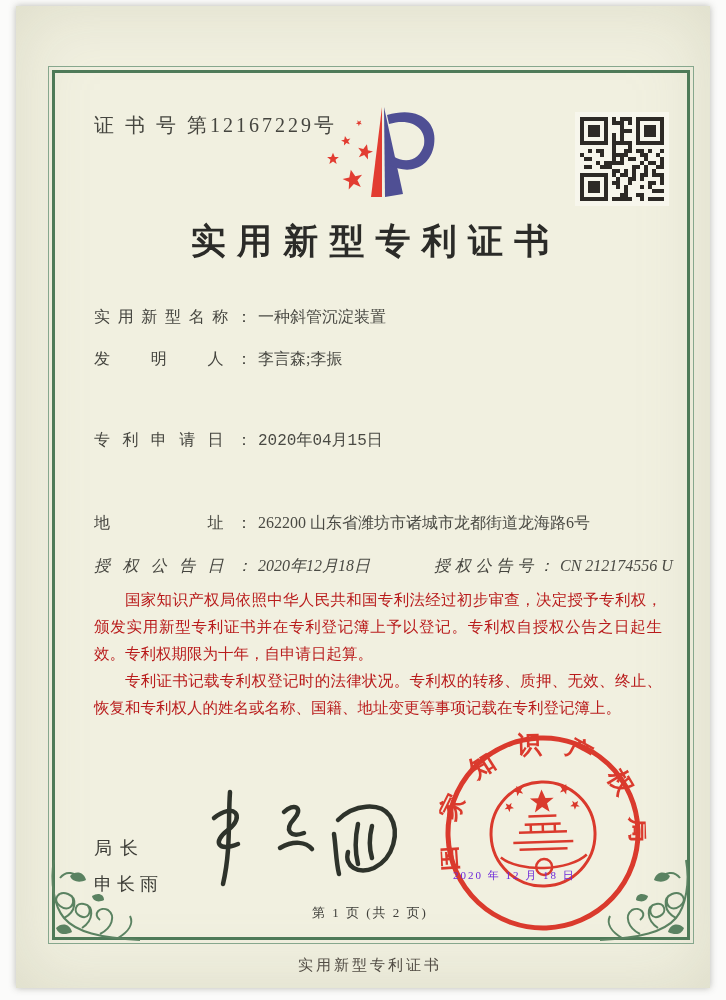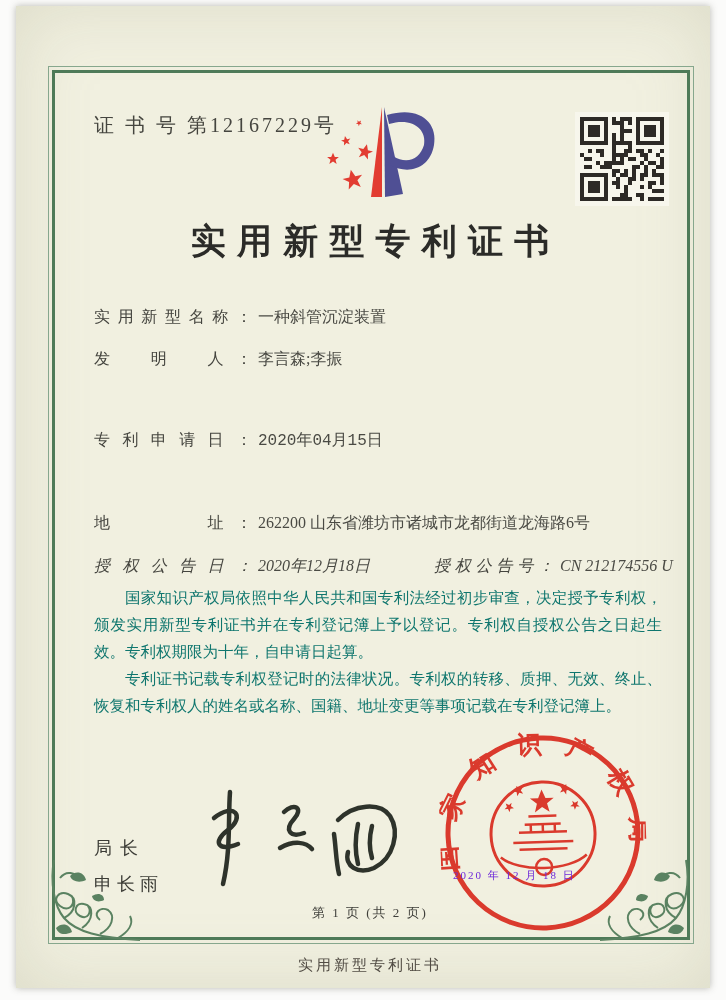--- a/index.html
+++ b/index.html
@@ -17,21 +17,21 @@
   .row{position:absolute;left:78px;font-size:16px;color:#4a4a44;white-space:nowrap;}
   .row .label{display:inline-block;width:158px;text-align:justify;text-align-last:justify;
               color:#45453f;vertical-align:top;}
   .row .value{margin-left:6px;}
   .row-name{top:301px;} .row-inventor{top:343px;} .row-patno{top:384px;} .row-filing{top:424px;font-family:Liberation Mono, monospace;}
   .row-patentee{top:466px;} .row-address{top:507px;} .row-grant{top:550px;font-style:italic;}
   .row-grant .value1{display:inline-block;min-width:150px;}
   .row-grant .label2{display:inline-block;width:120px;margin-left:26px;text-align:justify;
                      text-align-last:justify;color:#45453f;}
   .paras{position:absolute;left:78px;top:580px;width:568px;font-size:15.5px;line-height:27px;
-         color:#0f766e;text-align:justify;font-family:Liberation Mono, monospace;}
+         color:#b91c1c;text-align:justify;}
   .paras p{margin:0;text-indent:2em;}
   .director-title{position:absolute;left:78px;top:830px;font-size:18px;letter-spacing:8px;color:#3c3c36;}
   .director-name{position:absolute;left:78px;top:866px;font-size:18px;letter-spacing:5px;color:#3c3c36;}
   .signature{position:absolute;left:180px;top:780px;width:220px;height:104px;}
   .seal{position:absolute;left:424px;top:724px;width:206px;height:206px;transform:rotate(-2deg);opacity:.92;}
   .seal-date{position:absolute;left:437px;top:862px;font-size:11px;letter-spacing:2px;color:#6d28d9;}
   .page-num{position:absolute;left:32px;top:898px;width:644px;text-align:center;font-size:13px;
             letter-spacing:2px;color:#3f3f3a;}
   .back-note{position:absolute;left:32px;top:950px;width:644px;text-align:center;font-size:15px;
              letter-spacing:3px;color:#514c44;}

